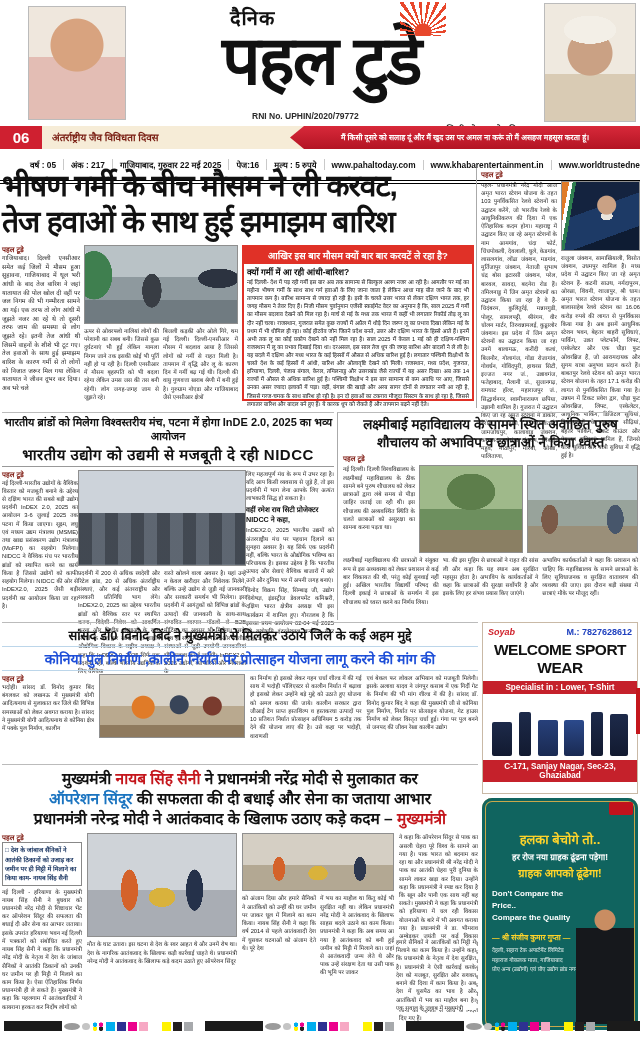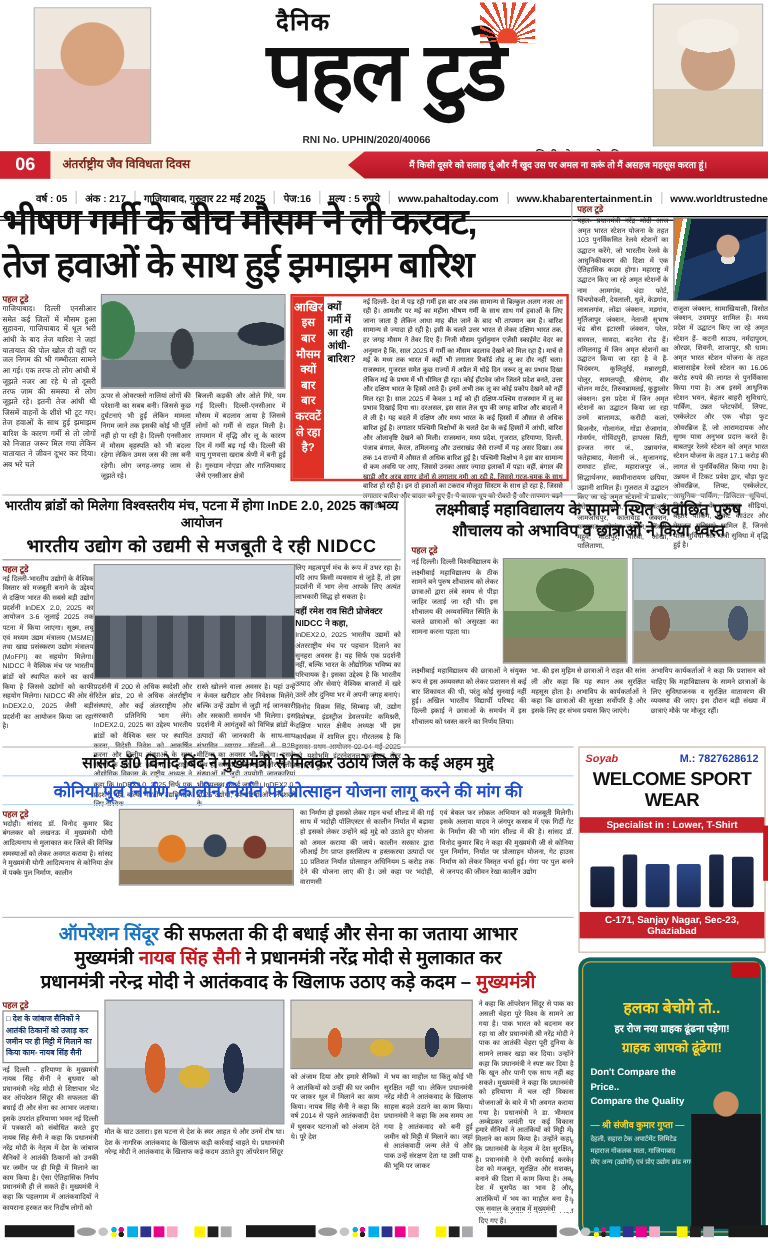--- a/index.html
+++ b/index.html
@@ -37,21 +37,21 @@
   .h-rail{font-size:12.5px;font-weight:900;line-height:1.3;}
   .h-mid1{font-size:11px;font-weight:900;text-align:center;line-height:1.25;}
   .h-mid2{font-size:15px;font-weight:900;text-align:center;letter-spacing:.5px;border-bottom:1px solid #999;padding-bottom:2px;}
   .h-lax{font-size:13.5px;font-weight:900;text-align:center;line-height:1.35;}
   .h-sansad1{font-size:13px;font-weight:900;text-align:center;}
   .h-sansad2{font-size:14px;font-weight:900;text-align:center;color:#1d4ed8;
              border-top:1px solid #bcd6ea;border-bottom:1px solid #bcd6ea;padding:2px 0;margin-top:2px;}
   .h-saini{font-size:15.5px;font-weight:900;text-align:center;line-height:1.3;}
   .red{color:#c4161c;} .blue{color:#1b74c0;}
   
-  .wbox{border:2px solid #e03127;box-sizing:border-box;display:flex;flex-direction:row;}
+  .wbox{border:2px solid #e03127;box-sizing:border-box;display:flex;flex-direction:column;}
   .wbox-title{background:#e03127;color:#fff;font-size:9.5px;font-weight:900;text-align:center;padding:2px 1px;}
   .wbox-sub{font-size:8.5px;font-weight:900;padding:2px 3px 0 3px;}
   .wbox-body{font-size:5.6px;line-height:1.45;text-align:justify;padding:1px 3px 2px 3px;color:#101010;}
   
   .quote{border:1px solid #888;padding:2px;font-size:6.4px;font-weight:bold;line-height:1.45;color:#15315e;margin-bottom:2px;}
   
   .ad1{left:482px;top:622px;width:156px;height:172px;border:1px solid #c9b9a6;box-sizing:border-box;background:#fff;}
   .ad1-soyab{font-size:9px;font-weight:bold;color:#d0202a;font-style:italic;}
   .ad1-phone{font-size:9px;font-weight:bold;color:#1d3fbf;}
   .ad1-title{font-size:15.5px;font-weight:900;text-align:center;letter-spacing:-.5px;margin-top:4px;}
@@ -89,21 +89,21 @@
 
 <div class="page">
 
   <div class="abs" style="left:0;top:0;width:576px;height:126px;">
     <div class="abs photo portrait" style="left:28px;top:6px;width:98px;height:114px;
                 background:radial-gradient(circle 26px at 50% 34%,#d8a37f 0 26px,rgba(0,0,0,0) 27px),
                 linear-gradient(180deg,#efe7dd 0 45%,#e3bdb4 45% 100%);"></div>
     <div class="abs daily" style="left:230px;top:4px;">दैनिक</div>
     <div class="abs logo" style="left:222px;top:26px;">पहल टुडे</div>
     <div class="abs sun" style="left:400px;top:2px;"></div>
-    <div class="abs rni" style="left:252px;top:111px;">RNI No. UPHIN/2020/40066</div>
+    <div class="abs rni" style="left:252px;top:111px;">RNI No. UPHIN/2020/79772</div>
     <div class="abs tagline" style="left:446px;top:102px;">मिट्टी से जुड़ने की पहल</div>
     <div class="abs photo portrait" style="left:544px;top:3px;width:92px;height:119px;
                 background:radial-gradient(ellipse 26px 14px at 50% 22%,#f3efe7 0 100%,rgba(0,0,0,0) 101%),
                 radial-gradient(circle 22px at 50% 42%,#caa184 0 22px,rgba(0,0,0,0) 23px),
                 linear-gradient(180deg,#efe9df 0 60%,#d9cbb4 60% 100%);"></div>
   </div>
 
   <div class="abs infobar">
     <div class="abs pageno">06</div>
     <div class="abs event">अंतर्राष्ट्रीय जैव विविधता दिवस</div>
@@ -223,24 +223,24 @@
              radial-gradient(circle 9px at 55% 48%,#384458 0 9px,rgba(0,0,0,0) 10px),
              radial-gradient(circle 9px at 78% 50%,#7a3b2e 0 9px,rgba(0,0,0,0) 10px),
              linear-gradient(180deg,#d8d2c6 0 50%,#b9a98f 50% 80%,#8f7a5e 80% 100%);"></div>
       <div class="colsm" style="flex:1;">का निर्माण हो इसको लेकर गहन चर्चा शील्ड में की गई साथ में भदोही पॉलिएस्टर से कालीन निर्यात में बढ़ावा हो इसको लेकर उन्होंने बड़े मुद्दे को उठाते हुए योजना को अमल कराया की जाये। कालीन सरकार द्वारा जीआई टैग प्राप्त हस्तशिल्प व हस्तकरघा उत्पादों पर 10 प्रतिशत निर्यात प्रोत्साहन अधिनियम 5 करोड़ तक देने की योजना लाए की है। उसे कहा पर भदोही, वाराणसी</div>
       <div class="colsm" style="flex:1;">एवं बेकल फर लोकल अभियान को मजबूती मिलेगी। इसके अलावा यादव ने जंगपुर कसाब में एक गिर्दी गेट के निर्माण की भी मांग शील्ड में की है। सांसद डॉ. विनोद कुमार बिंद ने कहा की मुख्यमंत्री जी से कोनिया पुल निर्माण, निर्यात पर प्रोत्साहन योजना, गेट हाउस निर्माण को लेकर विस्तृत चर्चा हुई। गंगा पर पुल बनने से जनपद की जीवन रेखा कालीन उद्योग</div>
     </div>
   </div>
 
   <div class="abs" style="left:2px;top:764px;width:476px;height:248px;border-top:1px solid #bbb;padding-top:4px;box-sizing:border-box;">
     <div class="h-saini">
+      <span>मुख्यमंत्री </span><span class="red">नायब सिंह सैनी</span><span> ने प्रधानमंत्री नरेंद्र मोदी से मुलाकात कर</span>
+    </div>
+    <div class="h-saini">
       <span class="blue">ऑपरेशन सिंदूर</span><span> की सफलता की दी बधाई और सेना का जताया आभार</span>
-    </div>
-    <div class="h-saini">
-      <span>मुख्यमंत्री </span><span class="red">नायब सिंह सैनी</span><span> ने प्रधानमंत्री नरेंद्र मोदी से मुलाकात कर</span>
     </div>
     <div class="h-saini">
       <span>प्रधानमंत्री नरेन्द्र मोदी ने आतंकवाद के खिलाफ उठाए कड़े कदम – </span><span class="red">मुख्यमंत्री</span>
     </div>
     <div style="display:flex;gap:5px;margin-top:4px;height:172px;">
       <div style="width:80px;flex:none;">
         <div class="byline">पहल टूडे</div>
         <div class="quote">□ देश के जांबाज सैनिकों ने आतंकी ठिकानों को उजाड़ कर जमीन पर ही मिट्टी में मिलाने का किया काम- नायब सिंह सैनी</div>
         <div class="colsm">नई दिल्ली - हरियाणा के मुख्यमंत्री नायब सिंह सैनी ने बुधवार को प्रधानमंत्री नरेंद्र मोदी से शिष्टाचार भेंट कर ऑपरेशन सिंदूर की सफलता की बधाई दी और सेना का आभार जताया। इसके उपरांत हरियाणा भवन नई दिल्ली में पत्रकारों को संबोधित करते हुए नायब सिंह सैनी ने कहा कि प्रधानमंत्री नरेंद्र मोदी के नेतृत्व में देश के जांबाज सैनिकों ने आतंकी ठिकानों को उनकी घर जमीन पर ही मिट्टी में मिलाने का काम किया है। ऐसा ऐतिहासिक निर्णय प्रधानमंत्री ही ले सकते हैं। मुख्यमंत्री ने कहा कि पहलगाम में आतंकवादियों ने कायराना हरकत कर निर्दोष लोगों को</div>
       </div>

